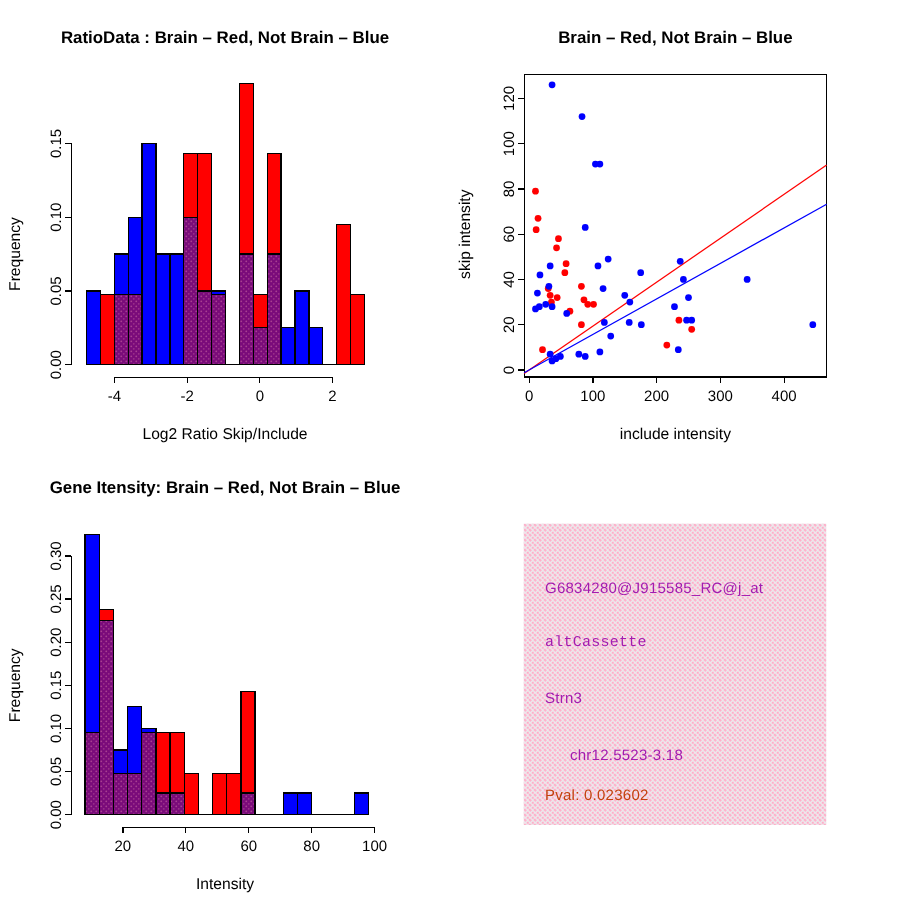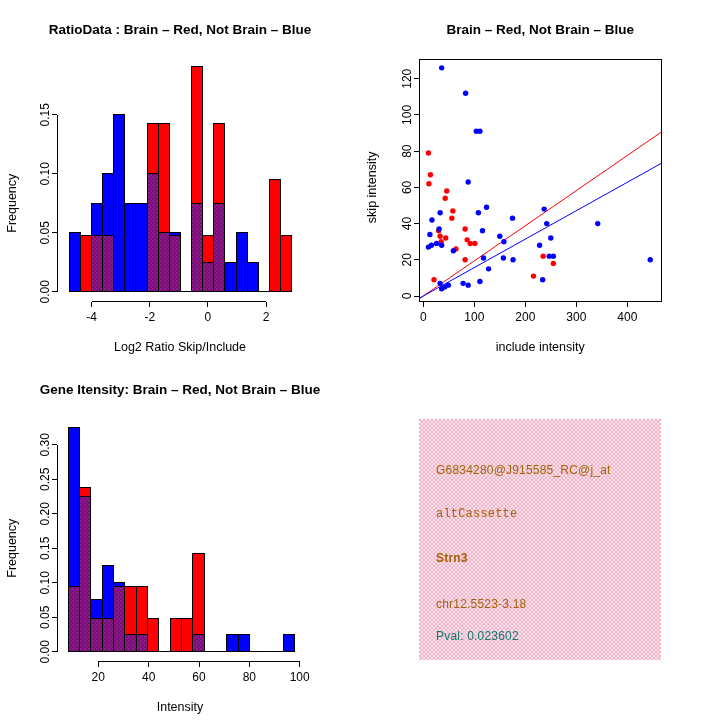--- a/index.html
+++ b/index.html
@@ -11,21 +11,21 @@
   #panel-gene-hist{left:0;top:360px;}
   #panel-info{position:absolute;left:360px;top:360px;width:360px;height:360px;}
   #panel-info .pink-box{
      position:absolute;left:59px;top:59px;width:242px;height:241px;
      background-color:#ece8ec;
      background-image:radial-gradient(circle at 1px 1px,#ffaec9 1.15px,rgba(0,0,0,0) 1.15px),
                       radial-gradient(circle at 3px 3px,#ffaec9 1.0px,rgba(0,0,0,0) 1.0px);
      background-size:4px 4px;
   }
   #panel-info .info-line{
-     position:absolute;left:76px;font-size:12px;color:#a16207;white-space:nowrap;
+     position:absolute;left:76px;font-size:12px;color:#a21caf;white-space:nowrap;
      letter-spacing:0.2px;
   }
   .svg-title{font:bold 13.5px "Liberation Sans",sans-serif;fill:#000000;}
   .svg-axlab{font:12.5px "Liberation Sans",sans-serif;fill:#000000;}
   .svg-tick{font:12px "Liberation Sans",sans-serif;fill:#000000;}
 </style>
 </head>
 <body>
 
 <div id="figure">
@@ -238,17 +238,17 @@
       <text x="299.7" y="320.7" text-anchor="middle" class="svg-tick">100</text>
       <text x="180" y="34" text-anchor="middle" class="svg-title">Gene Itensity: Brain – Red, Not Brain – Blue</text>
       <text x="180" y="351" text-anchor="middle" class="svg-axlab">Intensity</text>
       <text x="16" y="188.2" text-anchor="middle" class="svg-axlab" transform="rotate(-90 16 188.2)">Frequency</text>
     </svg>
 
   <div id="panel-info">
     <div class="pink-box"></div>
     <div class="info-line" style="top:103px;">G6834280@J915585_RC@j_at</div>
     <div class="info-line" style="top:147px;font-family:Liberation Mono, monospace;">altCassette</div>
-    <div class="info-line" style="top:191px;font-weight:bold;">Strn3</div>
-    <div class="info-line" style="top:237px;">chr12.5523-3.18</div>
-    <div class="info-line" id="pval-line" style="top: 269px; color: #0f766e;">Pval: 0.023602</div>
+    <div class="info-line" style="top:191px;">Strn3</div>
+    <div class="info-line" style="top:237px;padding-left:20px;">chr12.5523-3.18</div>
+    <div class="info-line" id="pval-line" style="top: 269px; color: #c2410c;">Pval: 0.023602</div>
   </div>
 </div>
 
 </body></html>

